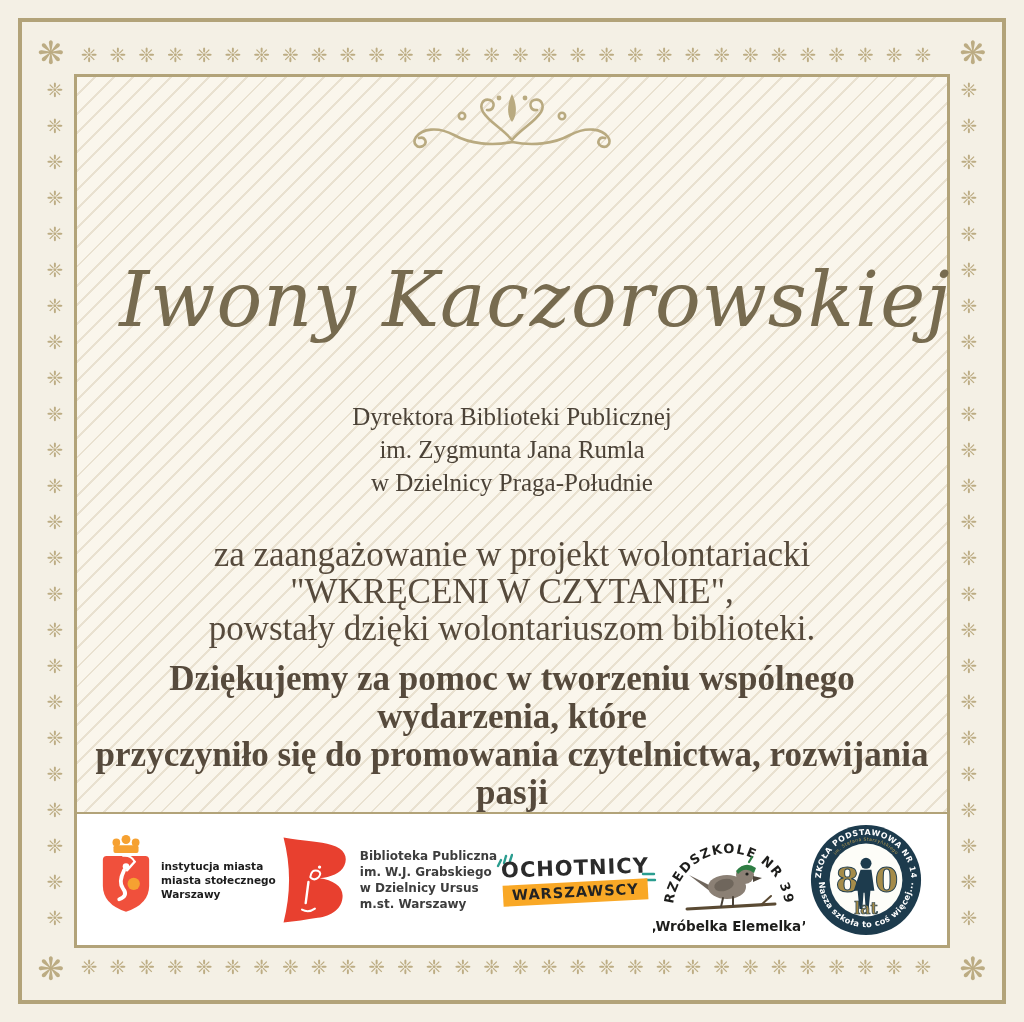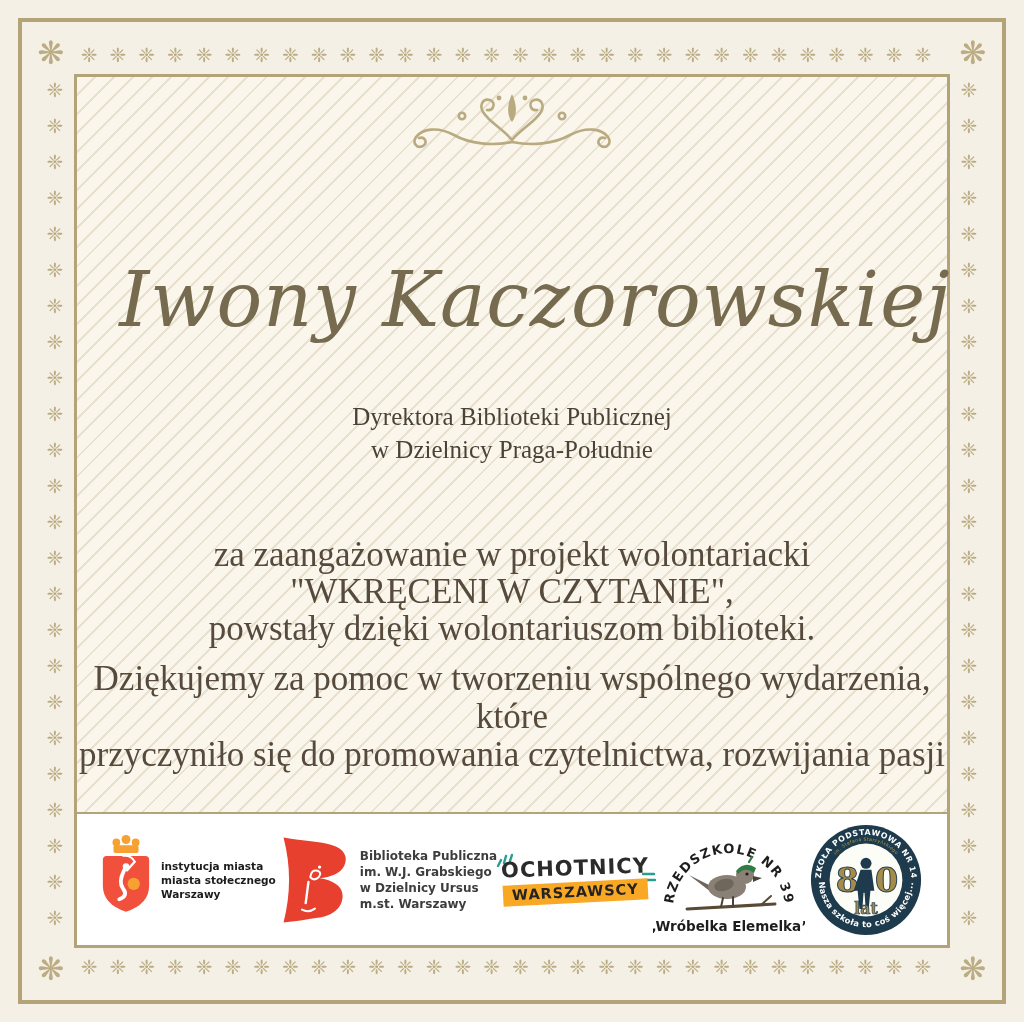--- a/index.html
+++ b/index.html
@@ -27,21 +27,21 @@
          font-family:"Liberation Sans", sans-serif;font-weight:700;font-size:42px;
          color:#48443c;letter-spacing:.5px;}
   .name{position:absolute;top:178px;left:0;width:100%;text-align:center;
         font-family:"DejaVu Serif", serif;font-style:italic;font-weight:400;
         font-size:76px;color:#776b4f;letter-spacing:1px;margin-left:23px;}
   .role{position:absolute;top:323px;left:0;width:100%;text-align:center;
         font-weight:400;font-size:25px;line-height:33px;color:#4b4237;}
   .para{position:absolute;left:0;width:100%;text-align:center;
         font-size:35px;color:#564a3c;}
   .para1{top:459px;line-height:37px;}
-  .para2{top:583px;line-height:38px;}
+  .para2{top:583px;line-height:38px;font-weight:bold;}
   
   .footer{position:absolute;left:0;right:0;bottom:0;height:133px;background:#ffffff;
           border-top:2px solid #b2a379;display:flex;align-items:center;
           justify-content:space-between;padding:0 22px;box-sizing:border-box;}
   .logo{display:flex;align-items:center;}
   .logo-text{font-family:"DejaVu Sans", sans-serif;font-weight:700;color:#1c1c1c;}
   .logo-warsaw .logo-text{font-size:10.5px;line-height:14px;margin-left:8px;}
   .logo-library .logo-text{font-size:12px;line-height:16px;margin-left:10px;color:#3d3d3d;}
   .logo-och{position:relative;display:flex;flex-direction:column;align-items:center;width:152px;}
   .och-line1{font-family:"DejaVu Sans", sans-serif;font-weight:800;font-size:21px;
@@ -83,20 +83,21 @@
       <path d="M130,34 C123,25 127,12 130,6 C133,12 137,25 130,34 Z" fill="#b9aa80"></path>
       <circle cx="117" cy="10" r="2.4" fill="#b9aa80"></circle>
       <circle cx="143" cy="10" r="2.4" fill="#b9aa80"></circle>
     </svg>
 
 
     <div class="name">Iwony Kaczorowskiej</div>
 
     <div class="role">
       <div>Dyrektora Biblioteki Publicznej</div>
+      <div>im. Zygmunta Jana Rumla</div>
       <div>w Dzielnicy Praga-Południe</div>
     </div>
 
     <div class="para para1">
       <div>za zaangażowanie w projekt wolontariacki</div>
       <div>"WKRĘCENI W CZYTANIE",</div>
       <div>powstały dzięki wolontariuszom biblioteki.</div>
     </div>
 
     <div class="para para2">

